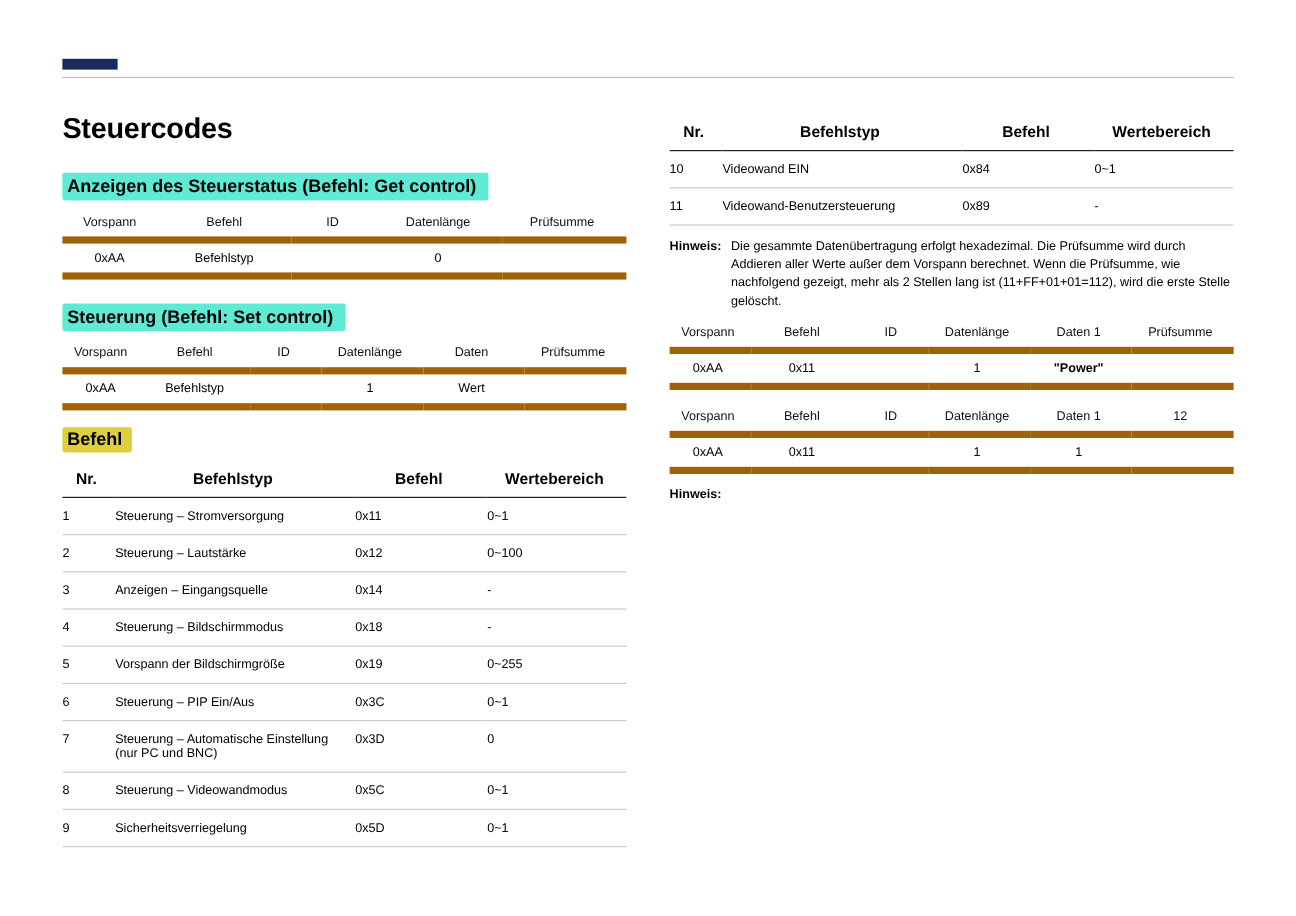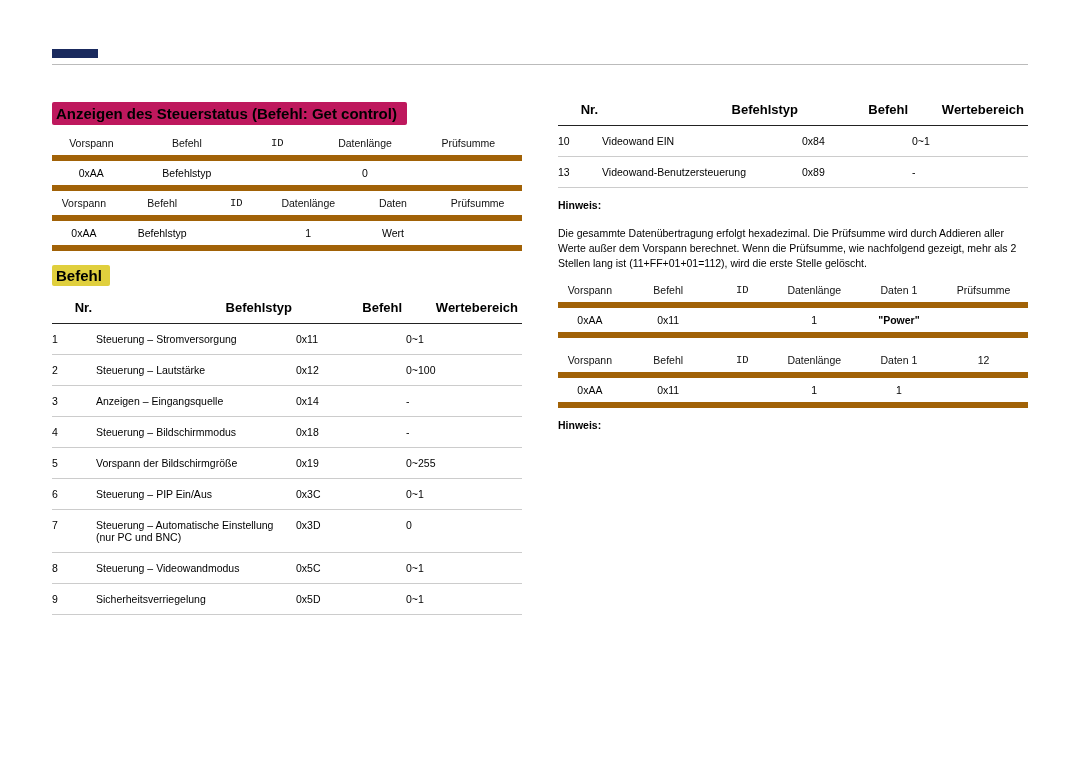--- a/index.html
+++ b/index.html
@@ -32,21 +32,21 @@
   }
   .col { flex: 1; min-width: 0; }
   h1.title {
     font-size: 24px;
     font-weight: 700;
     margin-bottom: 14px;
     letter-spacing: -0.2px;
   }
   .section-hilite {
     display: inline-block;
-    background: #be185d;
+    background: #5eead4;
     padding: 3px 10px 3px 4px;
     font-size: 15px;
     font-weight: 700;
     border-radius: 2px;
     margin: 8px 0 6px 0;
   }
   .subhead {
     display: inline-block;
     background: #e0cf3d;
     padding: 2px 8px 2px 4px;
@@ -73,60 +73,60 @@
   }
   table.datatbl {
     width: 100%;
     border-collapse: collapse;
     font-size: 11px;
   }
   table.datatbl.head th {
     font-size: 13px;
     font-weight: 700;
     padding: 8px 4px 8px 0;
-    text-align: right;
+    text-align: center;
     border-bottom: 1px solid #222;
     margin-top: 10px;
   }
   table.datatbl td {
     padding: 9px 4px 9px 0;
     border-bottom: 1px solid #ccc;
     vertical-align: top;
     font-size: 10.5px;
   }
   table.datatbl td.num { width: 44px; }
   .note {
     font-size: 10.5px;
     line-height: 1.45;
     margin: 10px 0 6px 0;
     display: flex;
     gap: 8px;
-    flex-direction: column;
   }
   .note-label { font-weight:700; flex:0 0 20px; }
   .note-body { flex:1; }
   .small { font-size: 10.5px; margin: 2px 0 8px 0; }
   .w-vorspann { width: 64px; }
   .w-befehl  { width: 84px; }
-  .w-id      { width: 56px; font-family: Liberation Mono, monospace; }
+  .w-id      { width: 56px; }
   .w-datenl  { width: 80px; }
   .w-daten   { width: 80px; }
   .w-prf     { width: 80px; }
   .bold { font-weight:700; }
 </style>
 </head>
 <body>
 
 <div class="page">
   <div class="accent-bar"></div>
   <div class="top-rule"></div>
 
   <div class="columns">
 
     <div class="col">
+      <h1 class="title">Steuercodes</h1>
 
       <div class="section-hilite">Anzeigen des Steuerstatus (Befehl: Get control)</div>
       <table class="cmdtbl">
         <tbody>
             <tr>
           <th class="w-vorspann">Vorspann</th>
           <th class="w-befehl">Befehl</th>
           <th class="w-id">ID</th>
           <th class="w-datenl">Datenlänge</th>
           <th class="w-prf">Prüfsumme</th>
@@ -134,20 +134,21 @@
         <tr>
           <td>0xAA</td>
           <td>Befehlstyp</td>
           <td></td>
           <td>0</td>
           <td></td>
         </tr>
       </tbody>
         </table>
 
+      <div class="section-hilite" style="margin-top:20px">Steuerung (Befehl: Set control)</div>
       <table class="cmdtbl">
         <tbody>
             <tr>
           <th class="w-vorspann">Vorspann</th>
           <th class="w-befehl">Befehl</th>
           <th class="w-id">ID</th>
           <th class="w-datenl">Datenlänge</th>
           <th class="w-daten">Daten</th>
           <th class="w-prf">Prüfsumme</th>
         </tr>
@@ -242,21 +243,21 @@
         </tr>
         </tbody>
           <tbody id="befehl-right-body">
             <tr>
               <td class="num">10</td>
               <td>Videowand EIN</td>
               <td>0x84</td>
               <td>0~1</td>
             </tr>
             <tr>
-              <td class="num">13</td>
+              <td class="num">11</td>
               <td>Videowand-Benutzersteuerung</td>
               <td>0x89</td>
               <td>-</td>
             </tr>
           </tbody>
       </table>
 
       <div class="note">
         <div class="note-label">Hinweis:</div>
         <div class="note-body">Die gesammte Datenübertragung erfolgt hexadezimal. Die Prüfsumme wird durch Addieren aller Werte außer dem Vorspann berechnet. Wenn die Prüfsumme, wie nachfolgend gezeigt, mehr als 2 Stellen lang ist (11+FF+01+01=112), wird die erste Stelle gelöscht.</div>

